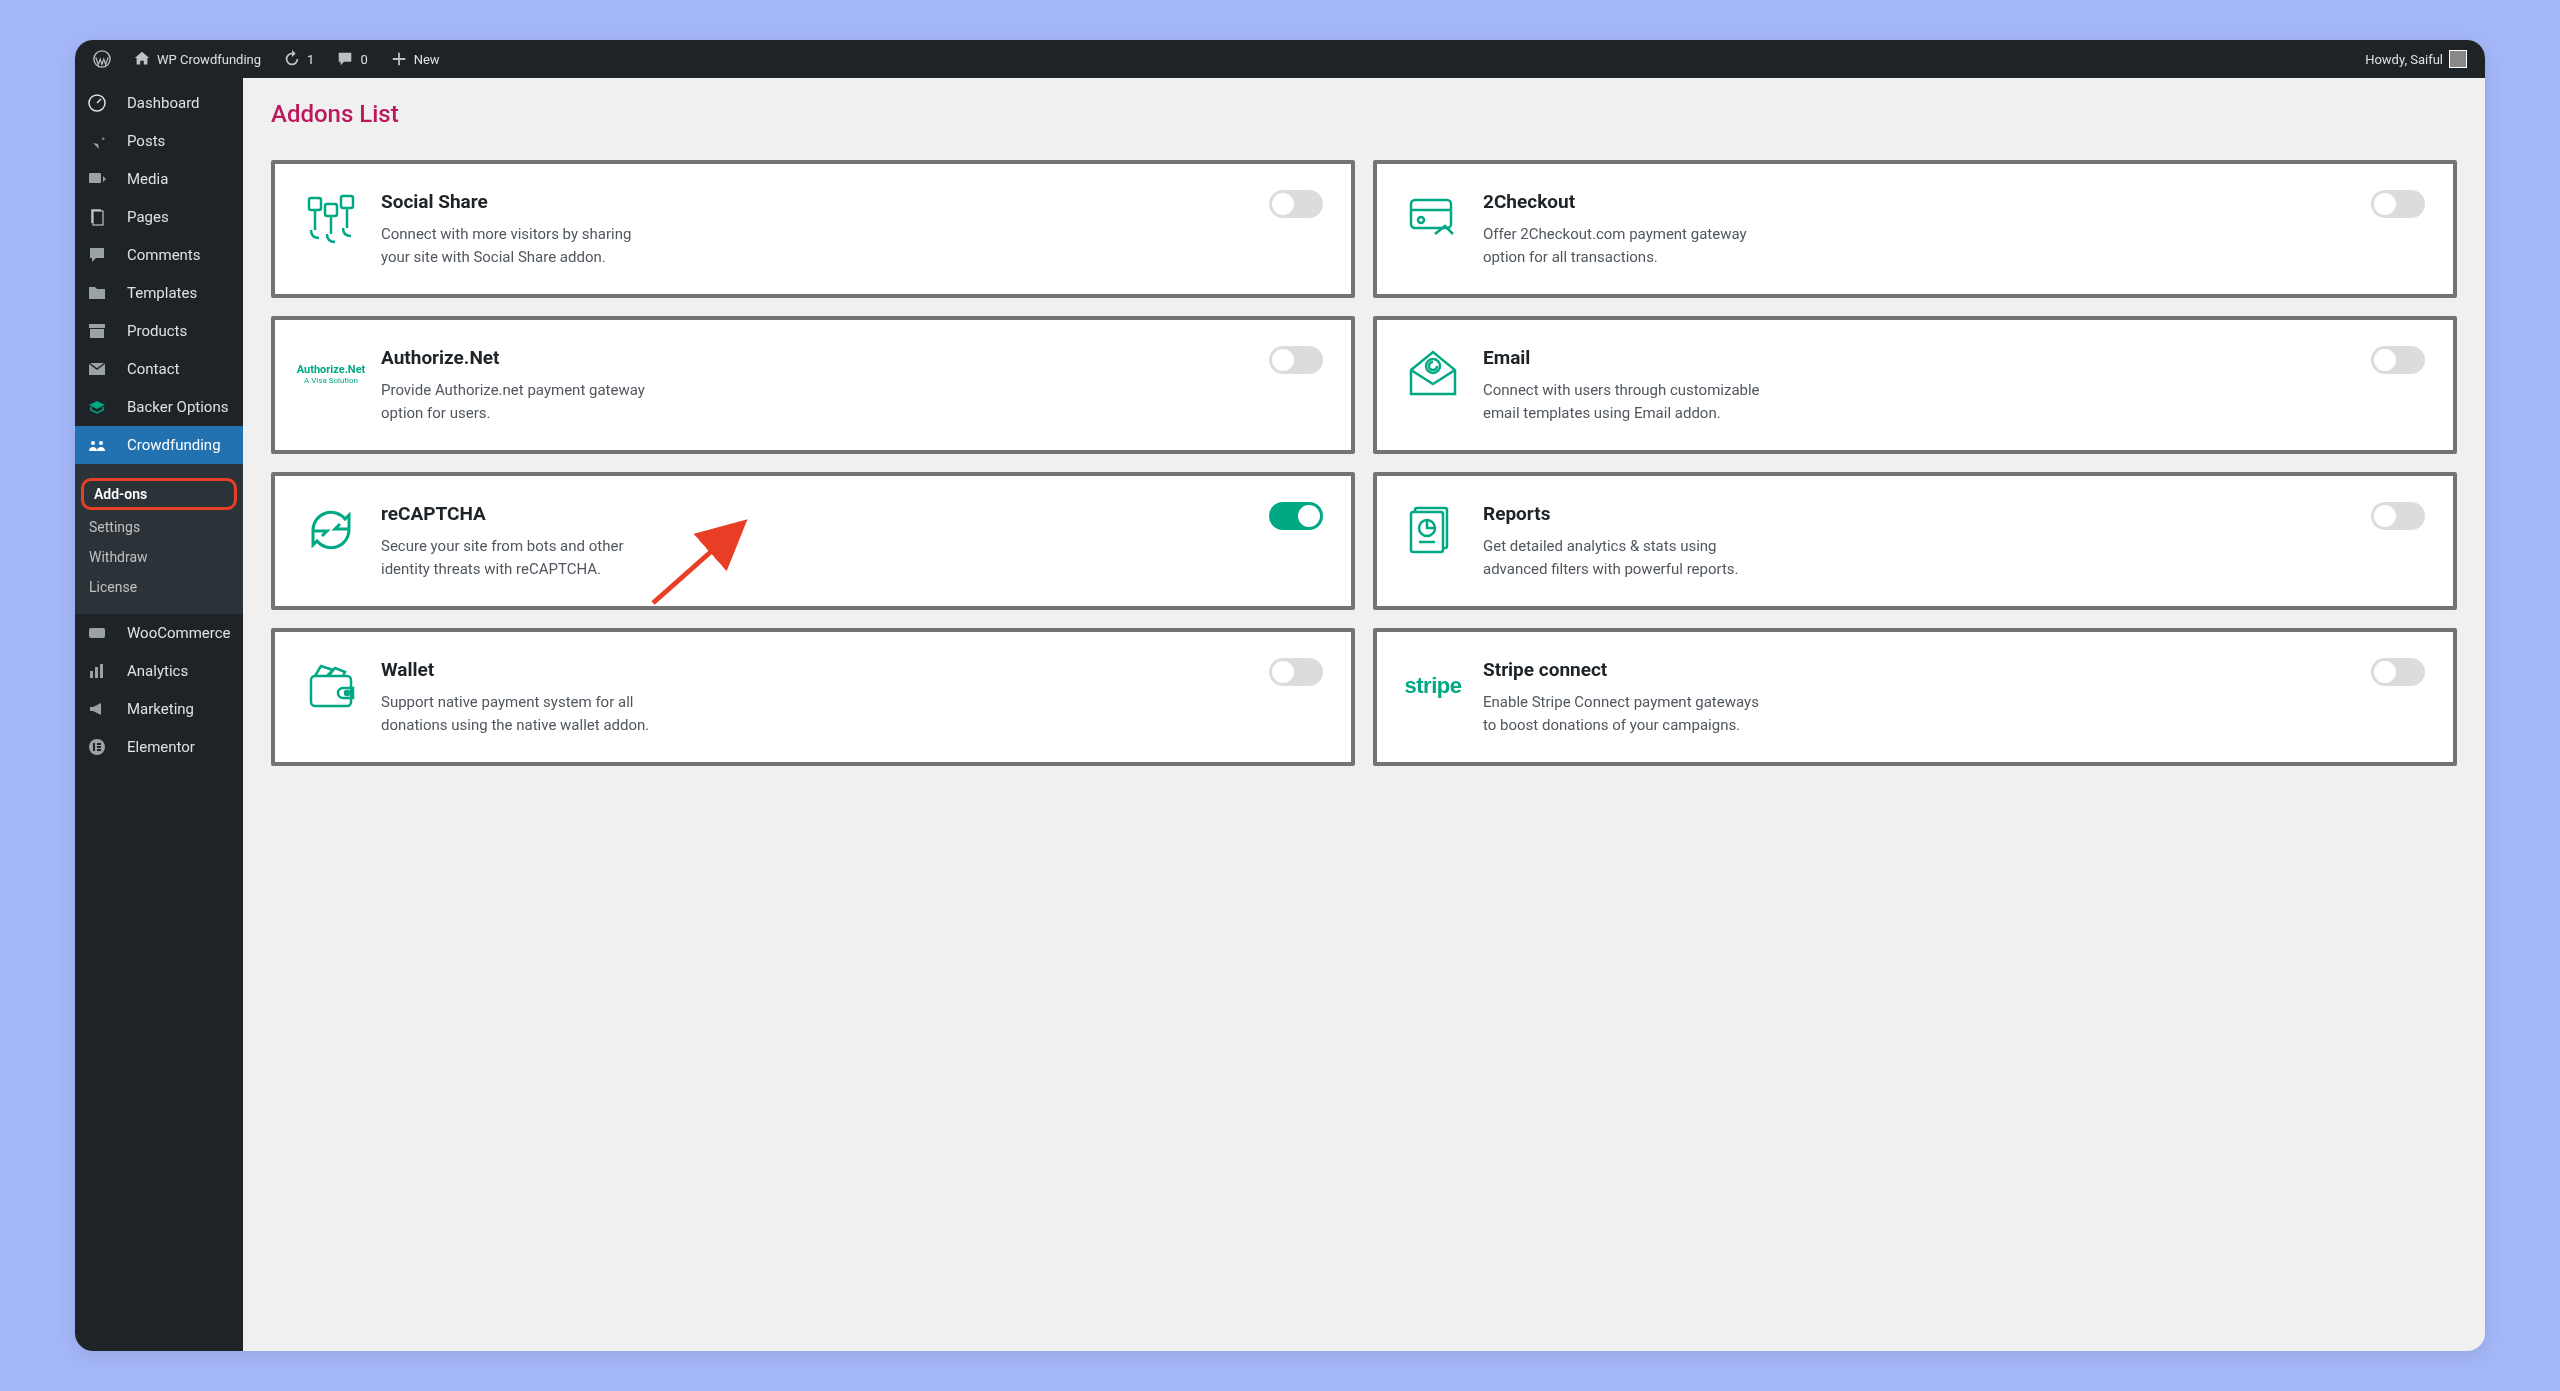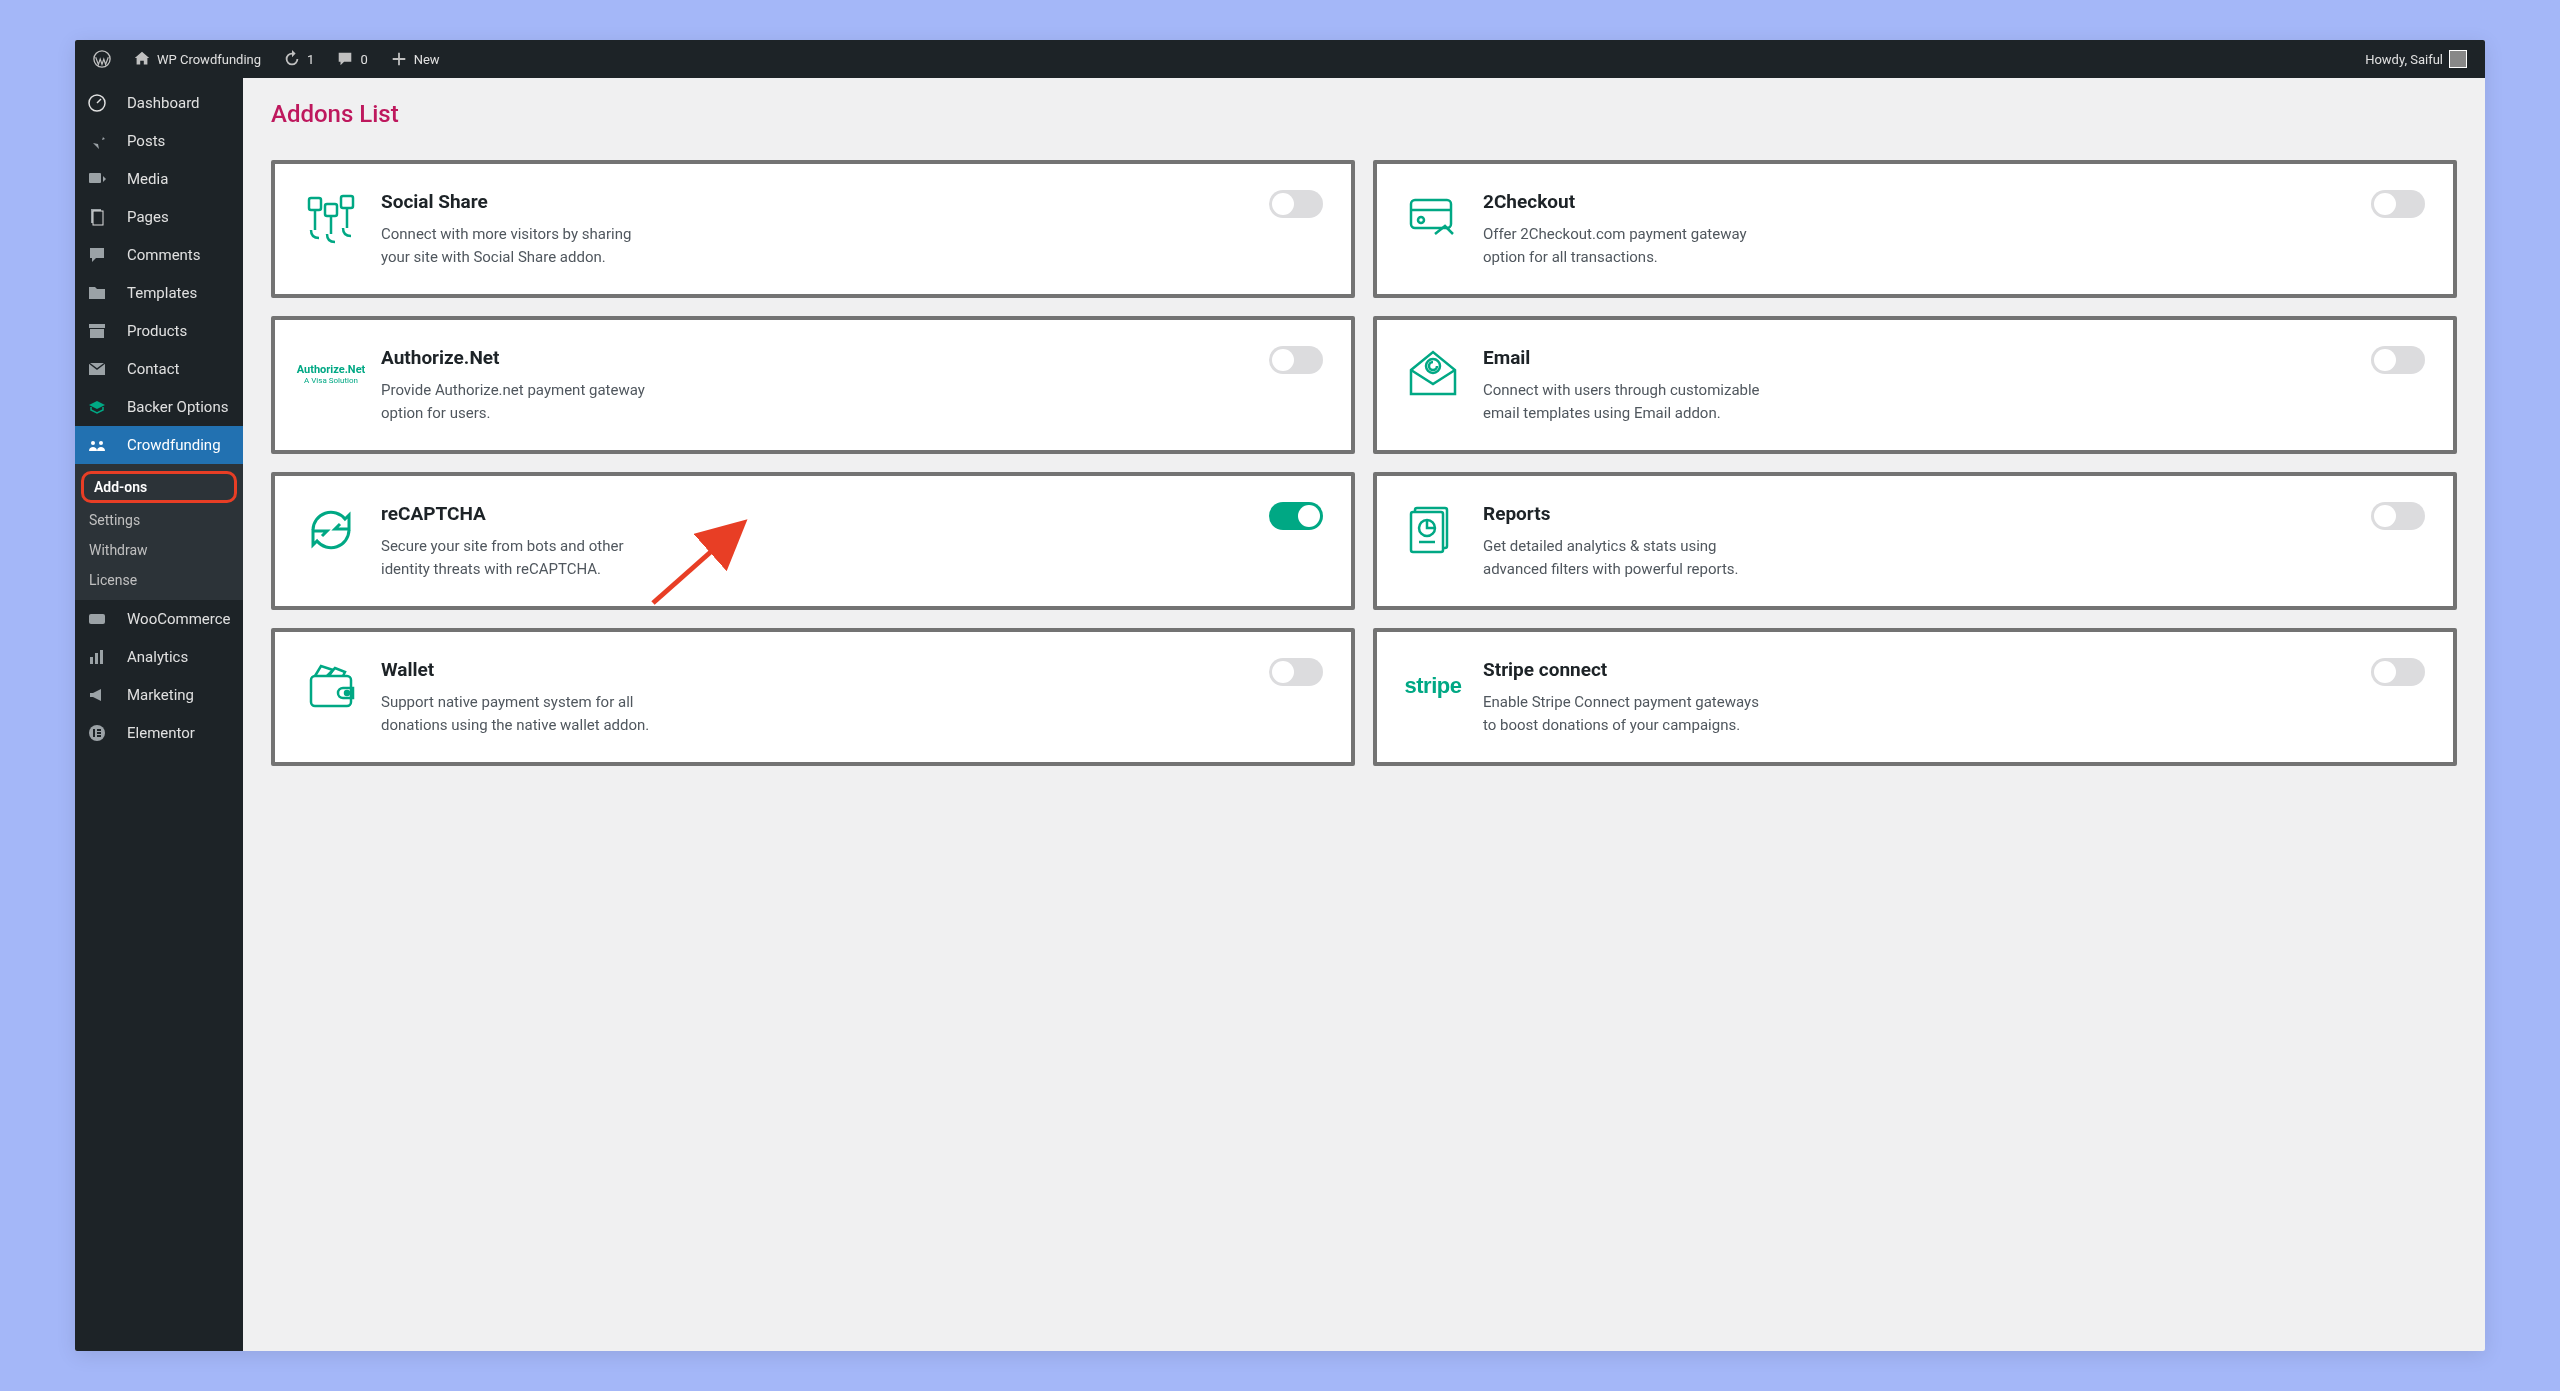--- a/index.html
+++ b/index.html
@@ -6,21 +6,21 @@
 body {
   font-family: -apple-system, BlinkMacSystemFont, "Segoe UI", Roboto, sans-serif;
   background: #a4b7f8;
   padding: 40px 75px;
   width: 2560px;
   height: 1391px;
   transform-origin: top left;
 }
 .wp-wrapper {
   background: #f0f0f1;
-  border-radius: 2px;
+  border-radius: 18px;
   overflow: hidden;
   box-shadow: 0 4px 20px rgba(0,0,0,0.1);
   width: 100%;
   height: 100%;
   display: flex;
   flex-direction: column;
 }
 .adminbar {
   background: #1d2327;
   color: #e0e0e0;
@@ -72,21 +72,21 @@
   content:"";
   position:absolute;
   right:-8px; top:50%;
   transform:translateY(-50%);
   border:8px solid transparent;
   border-right-color:#f0f0f1;
 }
 .side-item.backer svg { fill: #00a884; }
 .submenu {
   background: #2c3338;
-  padding: 5px 0;
+  padding: 12px 0;
 }
 .sub-item {
   padding: 7px 12px 7px 14px;
   font-size: 14px;
   color: #c0c0c0;
   cursor: pointer;
 }
 .sub-item.highlighted {
   color: #fff;
   font-weight: 600;

